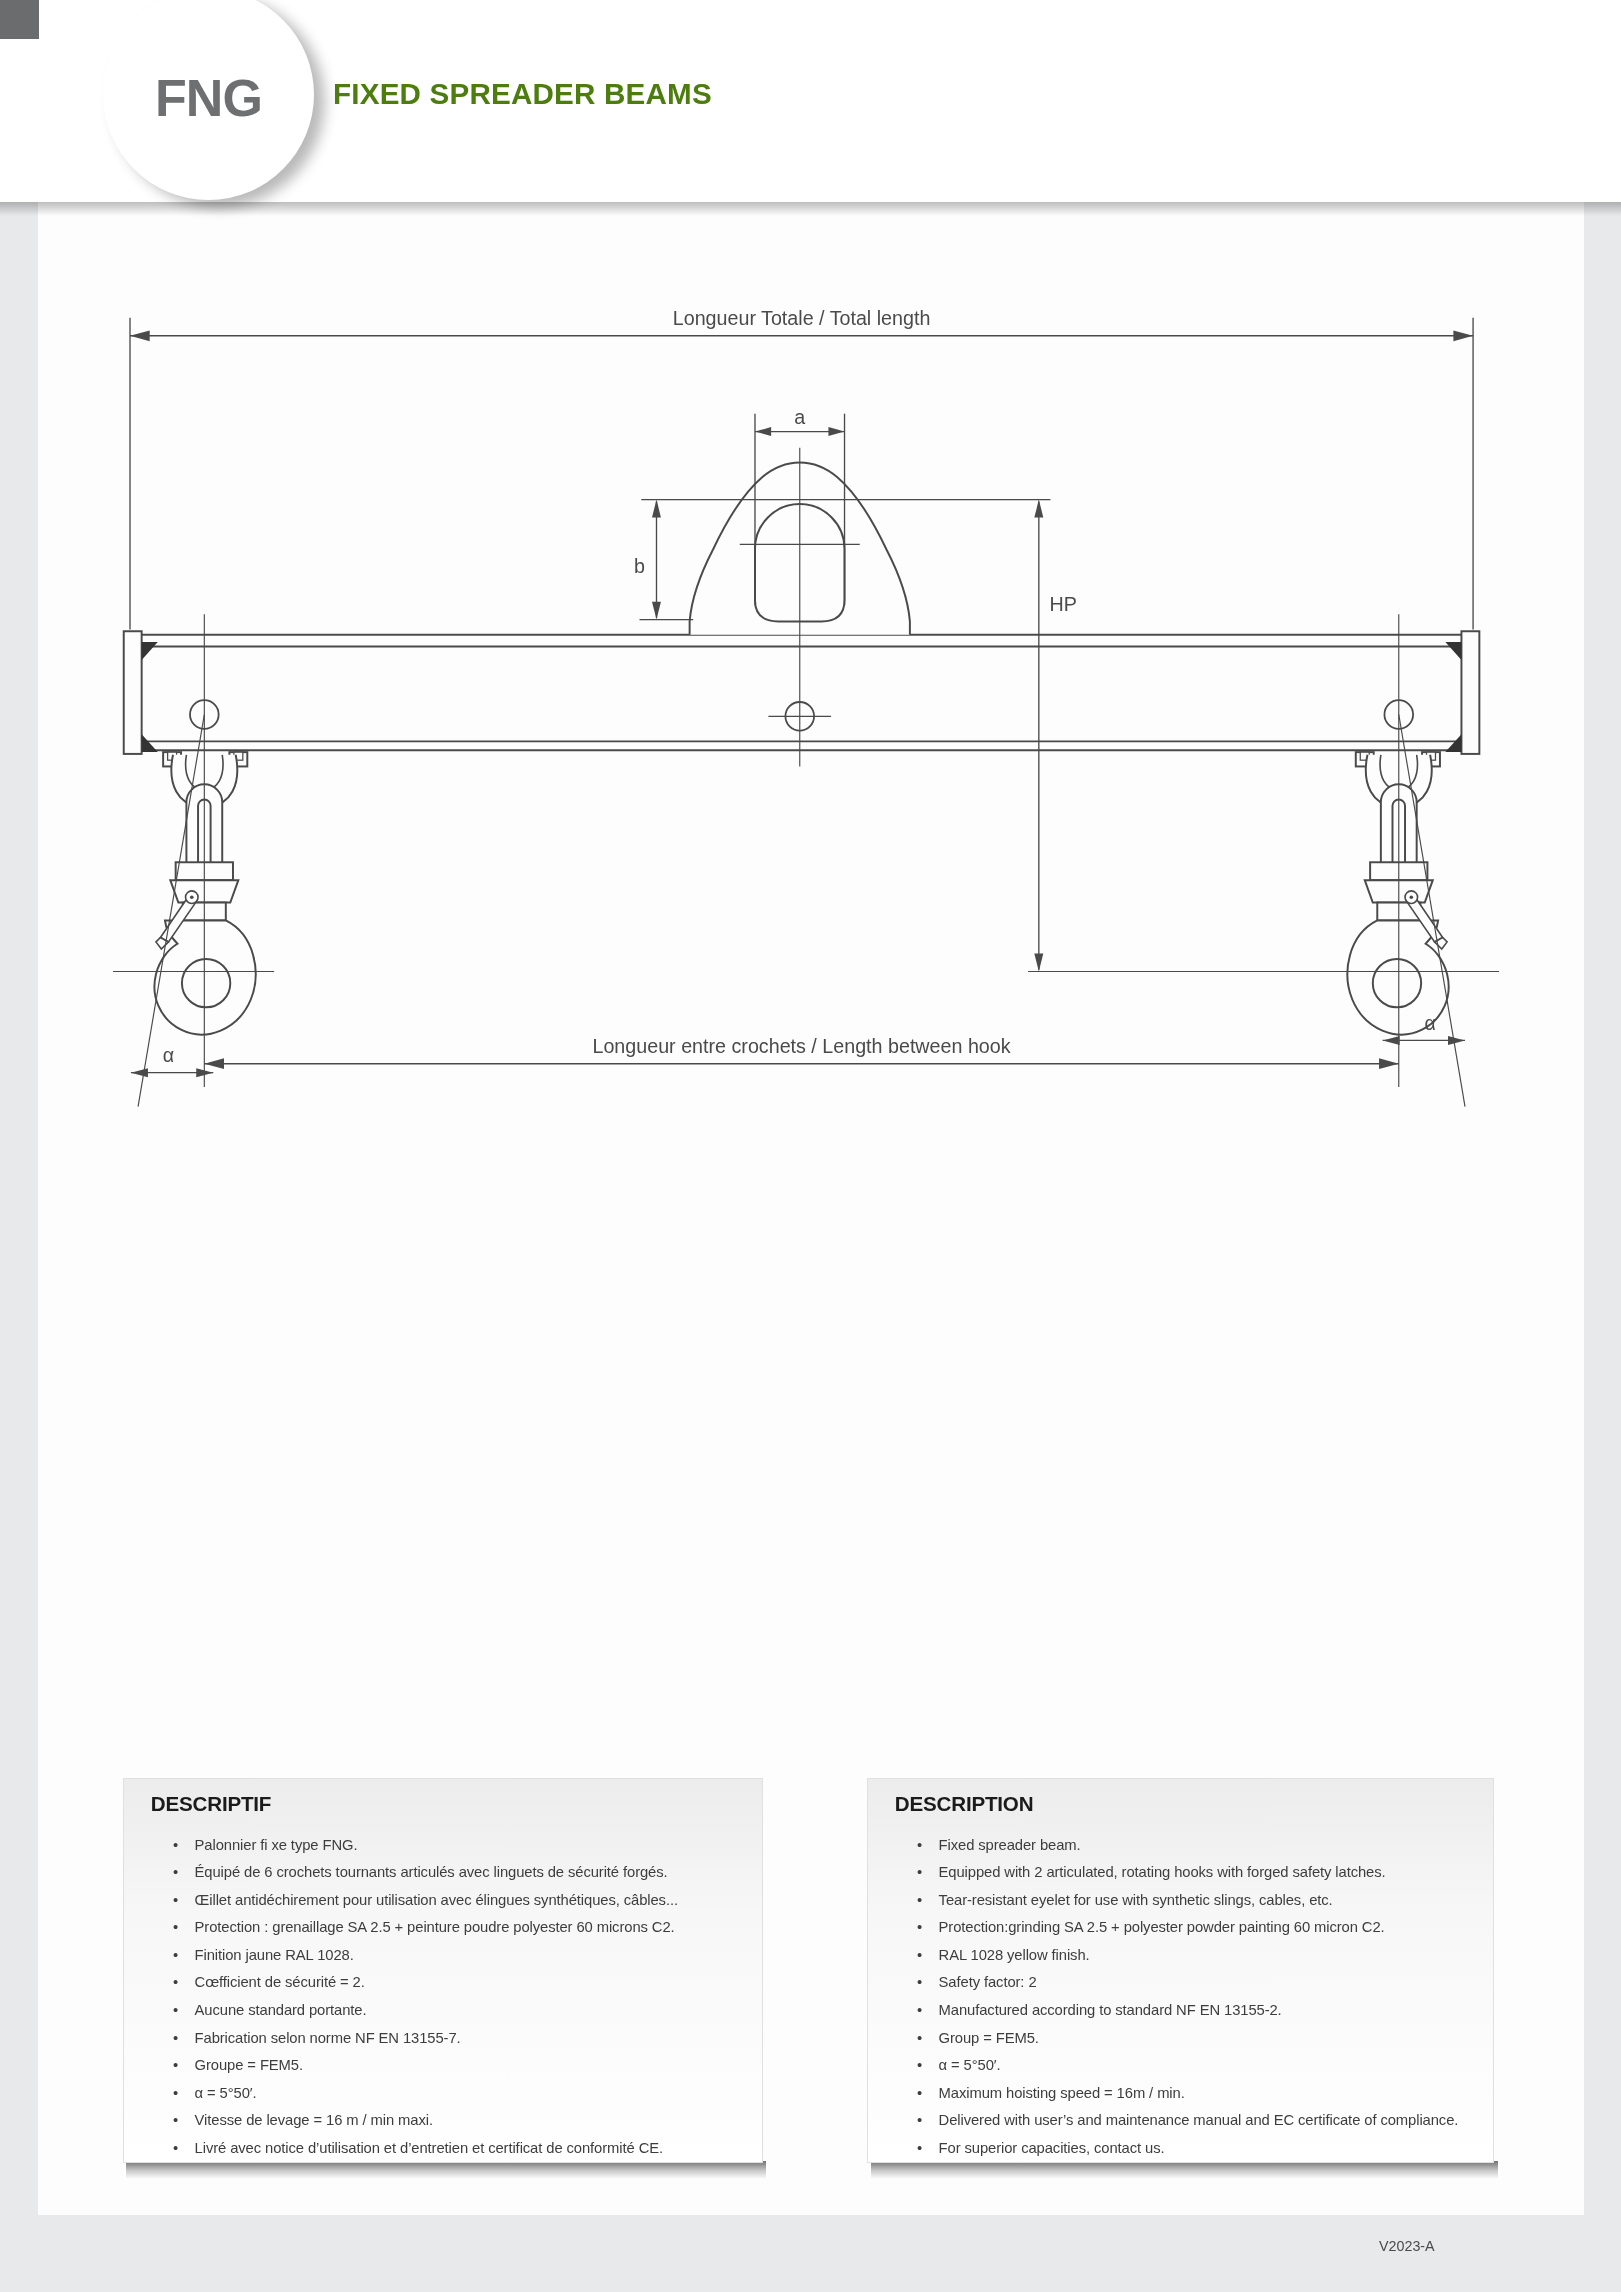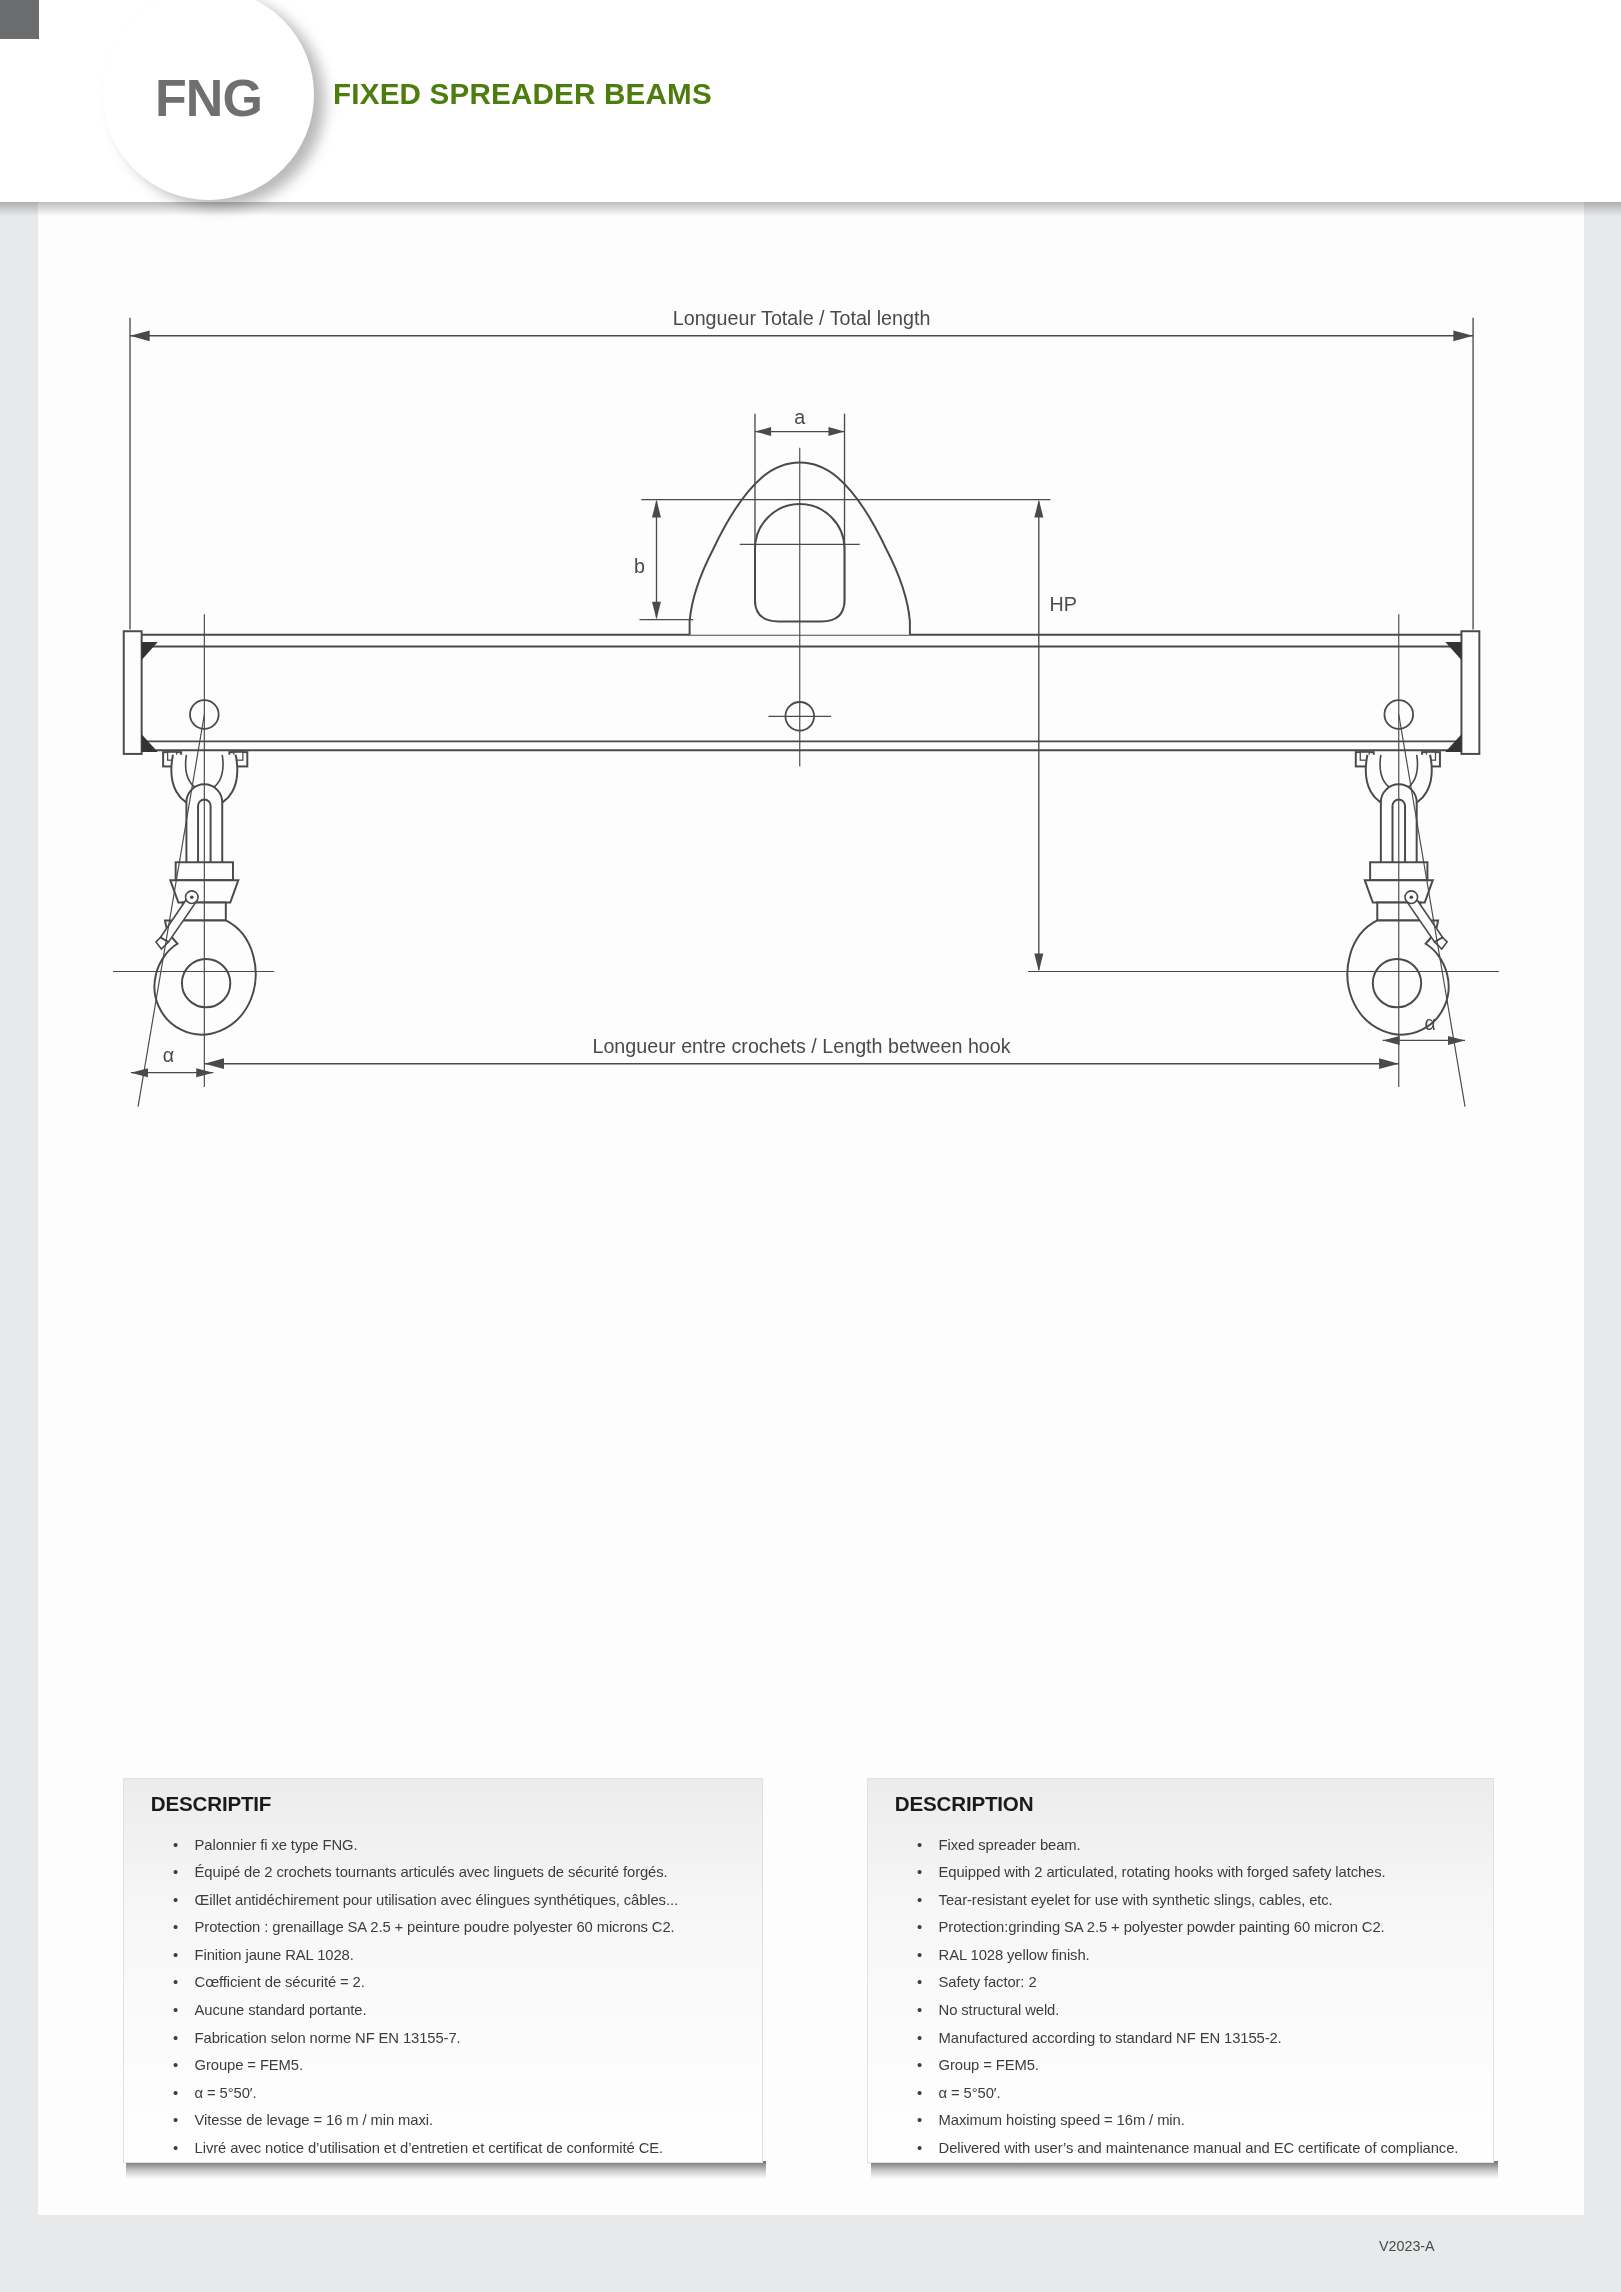--- a/index.html
+++ b/index.html
@@ -198,21 +198,21 @@
     <text x="895" y="1176" text-anchor="middle">Longueur entre crochets / Length between hook</text>
     <text x="188" y="1186" text-anchor="middle">α</text>
     <text x="1597" y="1150" text-anchor="middle">α</text>
   </svg>
 
   <div class="box-shadow-strip left"></div>
   <div class="desc-box left">
     <h2 class="desc-heading">DESCRIPTIF</h2>
     <ul class="desc-list">
       <li>Palonnier fi xe type FNG.</li>
-      <li>Équipé de 2 crochets tournants articulés avec linguets de sécurité forgés.</li>
+      <li>Équipé de 6 crochets tournants articulés avec linguets de sécurité forgés.</li>
       <li>Œillet antidéchirement pour utilisation avec élingues synthétiques, câbles...</li>
       <li>Protection : grenaillage SA 2.5 + peinture poudre polyester 60 microns C2.</li>
       <li>Finition jaune RAL 1028.</li>
       <li>Cœfficient de sécurité = 2.</li>
       <li>Aucune standard portante.</li>
       <li>Fabrication selon norme NF EN 13155-7.</li>
       <li>Groupe = FEM5.</li>
       <li>α = 5°50′.</li>
       <li>Vitesse de levage = 16 m / min maxi.</li>
       <li>Livré avec notice d’utilisation et d’entretien et certificat de conformité CE.</li>
@@ -223,21 +223,20 @@
   <div class="box-shadow-strip right"></div>
   <div class="desc-box right">
     <h2 class="desc-heading">DESCRIPTION</h2>
     <ul class="desc-list">
       <li>Fixed spreader beam.</li>
       <li>Equipped with 2 articulated, rotating hooks with forged safety latches.</li>
       <li>Tear-resistant eyelet for use with synthetic slings, cables, etc.</li>
       <li>Protection:grinding SA 2.5 + polyester powder painting 60 micron C2.</li>
       <li>RAL 1028 yellow finish.</li>
       <li>Safety factor: 2</li>
-      <li>No structural weld.</li>
       <li>Manufactured according to standard NF EN 13155-2.</li>
       <li>Group = FEM5.</li>
       <li>α = 5°50′.</li>
       <li>Maximum hoisting speed = 16m / min.</li>
       <li>Delivered with user’s and maintenance manual and EC certificate of compliance.</li>
       <li>For superior capacities, contact us.</li>
     </ul>
   </div>
 
   <div class="version-label">V2023-A</div>

